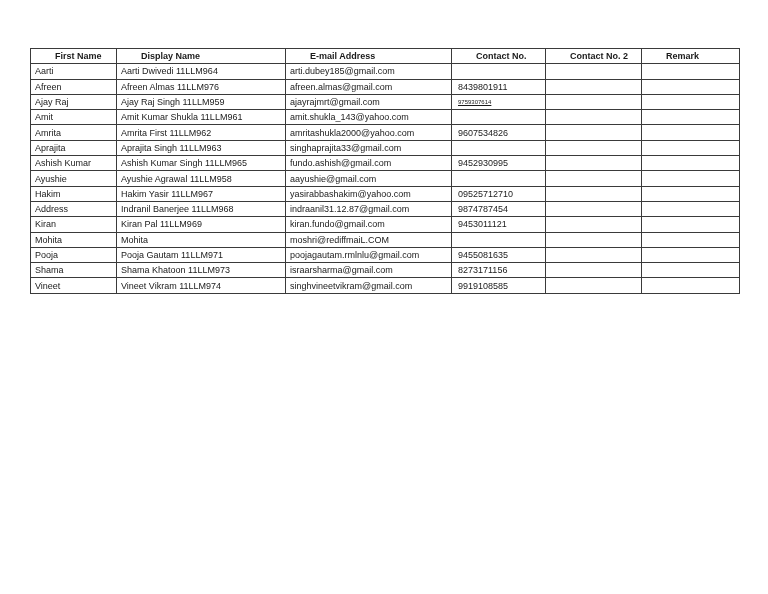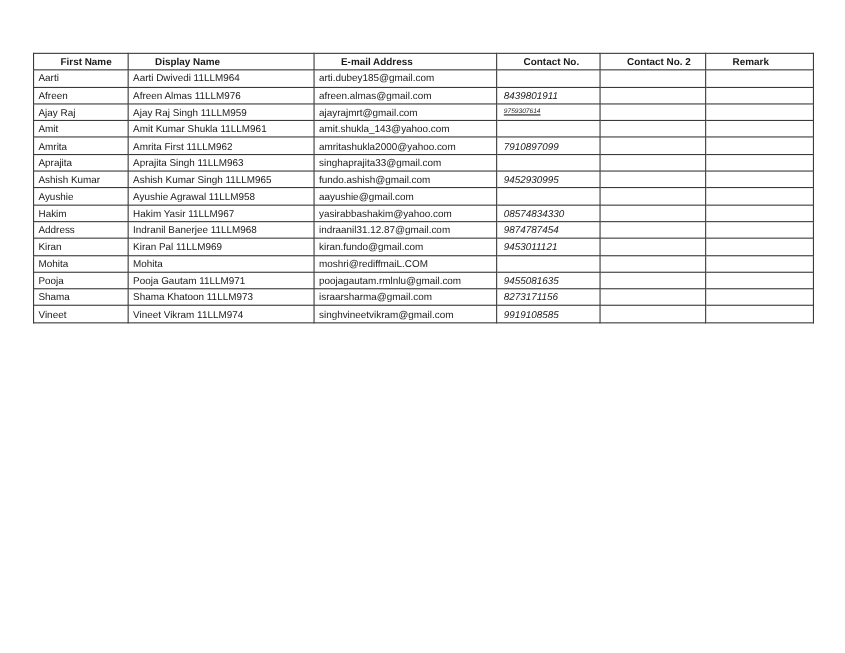--- a/index.html
+++ b/index.html
@@ -5,21 +5,21 @@
     html, body { margin: 0; padding: 0; background: #ffffff; }
     body { width: 768px; height: 594px; position: relative; overflow: hidden;
            font-family: "Liberation Sans", "DejaVu Sans", sans-serif; color: #1a1a1a; }
     .sheet { position: absolute; left: 30px; top: 48px; }
     table { border-collapse: collapse; table-layout: fixed; }
     td, th { border: 1px solid #3a3a3a; height: 14.3px; padding: 0 0 0 4px;
              font-size: 9px; line-height: 14px; white-space: nowrap; overflow: hidden;
              text-align: left; vertical-align: middle; }
     th { font-weight: bold; padding-left: 24px; }
     tr.data td { font-weight: normal; }
-    td.contact { padding-left: 6px; font-style: italic; }
+    td.contact { padding-left: 6px; }
     td.small { font-size: 6px; text-decoration: underline; }
     .outer { border: 1.5px solid #444; }
   </style>
 </head>
 <body>
 
 <div class="sheet">
   <table class="outer">
     <colgroup>
       <col style="width:86px">
@@ -69,21 +69,21 @@
     <td>Amit Kumar Shukla 11LLM961</td>
     <td>amit.shukla_143@yahoo.com</td>
     <td class="contact"></td>
     <td></td>
     <td></td>
   </tr>
         <tr class="data">
     <td>Amrita</td>
     <td>Amrita First 11LLM962</td>
     <td>amritashukla2000@yahoo.com</td>
-    <td class="contact">7910897099</td>
+    <td class="contact">9607534826</td>
     <td></td>
     <td></td>
   </tr>
         <tr class="data">
     <td>Aprajita</td>
     <td>Aprajita Singh 11LLM963</td>
     <td>singhaprajita33@gmail.com</td>
     <td class="contact"></td>
     <td></td>
     <td></td>
@@ -101,21 +101,21 @@
     <td>Ayushie Agrawal 11LLM958</td>
     <td>aayushie@gmail.com</td>
     <td class="contact"></td>
     <td></td>
     <td></td>
   </tr>
         <tr class="data">
     <td>Hakim</td>
     <td>Hakim Yasir 11LLM967</td>
     <td>yasirabbashakim@yahoo.com</td>
-    <td class="contact">08574834330</td>
+    <td class="contact">09525712710</td>
     <td></td>
     <td></td>
   </tr>
         <tr class="data">
     <td>Address</td>
     <td>Indranil Banerjee 11LLM968</td>
     <td>indraanil31.12.87@gmail.com</td>
     <td class="contact">9874787454</td>
     <td></td>
     <td></td>

